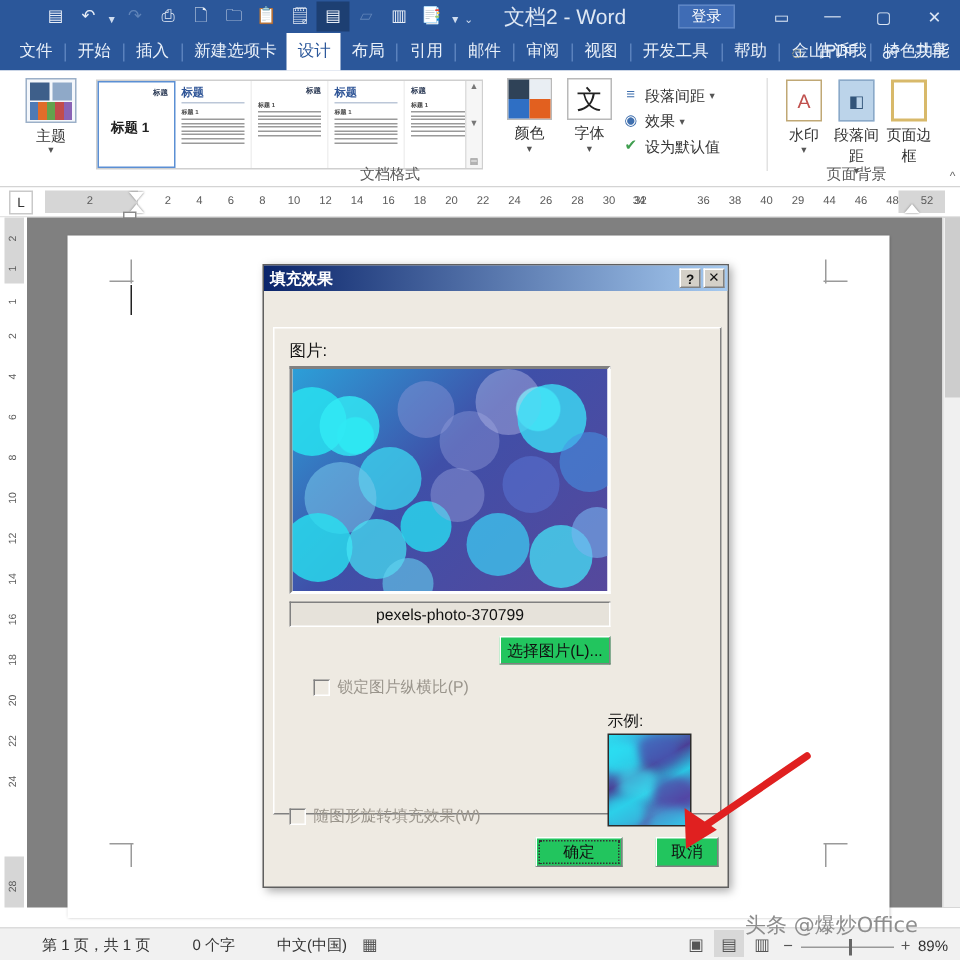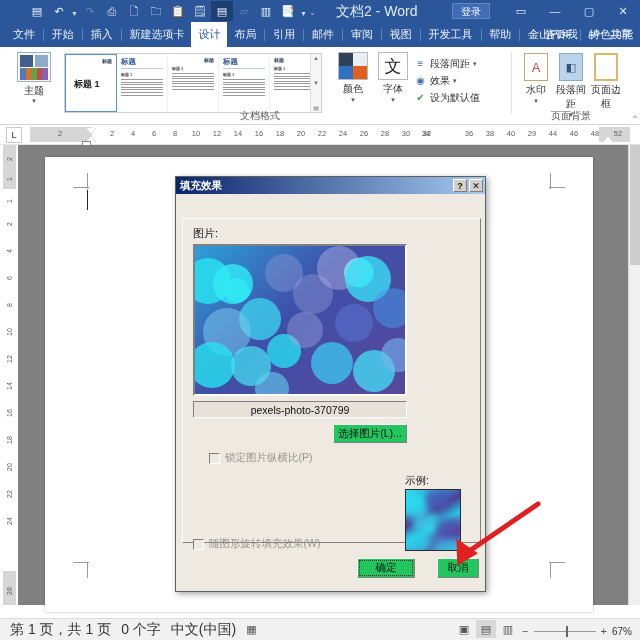--- a/index.html
+++ b/index.html
@@ -277,21 +277,21 @@
   }
   .cancelbtn { position: absolute; left: 247px; bottom: 13px; width: 42px; height: 20px; margin-left: 14px; }
 
   .arrow-svg { position: absolute; left: 430px; top: 500px; width: 120px; height: 70px; pointer-events: none; }
 
   
   .statusbar {
     position: absolute; left: 0; bottom: 0; width: 640px; height: 22px;
     background: #f1f1f1; border-top: 1px solid #dcdcdc; display: flex; align-items: center;
   }
-  .st { font-size: 14px; color: #333; margin-left: 10px; white-space: nowrap; }
+  .st { font-size: 10px; color: #333; margin-left: 28px; white-space: nowrap; }
   .st-icon { margin-left: 10px; font-size: 11px; color: #555; }
   .viewbtns { position: absolute; right: 122px; bottom: 2px; display: flex; gap: 2px; }
   .vb { width: 20px; height: 18px; display: flex; align-items: center; justify-content: center; font-size: 11px; color: #555; }
   .vb.active { background: #d8d8d8; }
   .zoomwrap { position: absolute; right: 8px; bottom: 3px; display: flex; align-items: center; gap: 5px; }
   .zline { width: 62px; height: 1px; background: #999; position: relative; }
   .zhandle { position: absolute; left: 32px; top: -5px; width: 2px; height: 11px; background: #666; }
   .zpm { font-size: 11px; color: #555; }
   .zpct { font-size: 10px; color: #333; }
   .watermark {
@@ -665,17 +665,18 @@
       <div class="vb active">▤</div>
       <div class="vb">▥</div>
     </div>
 
     <div class="zoomwrap">
       <span class="zpm">−</span>
       <span class="zline">
           <span class="zhandle"></span>
         </span>
       <span class="zpm">+</span>
-      <span class="zpct">67%</span>
-    </div>
-  </div>
+      <span class="zpct">89%</span>
+    </div>
+  </div>
+  <div class="watermark">头条 @爆炒Office</div>
 
 </div>
 
 </body></html>

